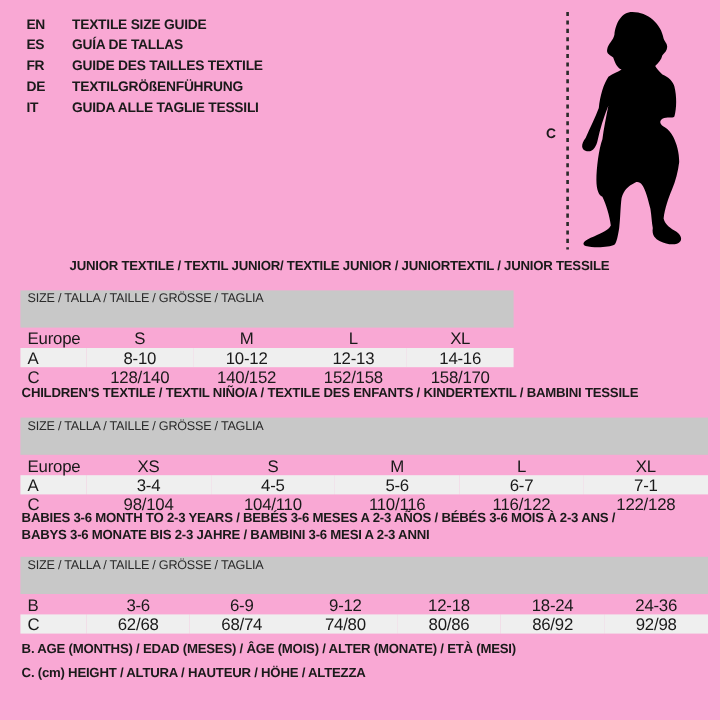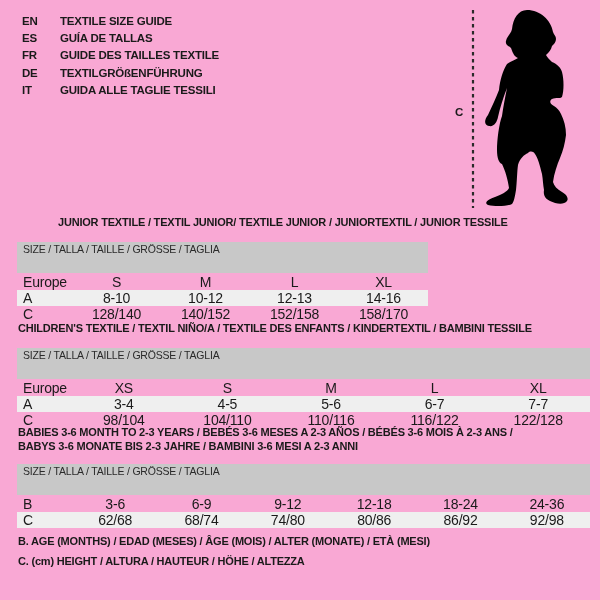--- a/index.html
+++ b/index.html
@@ -166,21 +166,21 @@
             <td>M</td>
             <td>L</td>
             <td>XL</td>
           </tr>
           <tr class="shaded">
             <td>A</td>
             <td>3-4</td>
             <td>4-5</td>
             <td>5-6</td>
             <td>6-7</td>
-            <td>7-7</td>
+            <td>7-1</td>
           </tr>
           <tr>
             <td>C</td>
             <td>98/104</td>
             <td>104/110</td>
             <td>110/116</td>
             <td>116/122</td>
             <td>122/128</td>
           </tr>
         </tbody>

